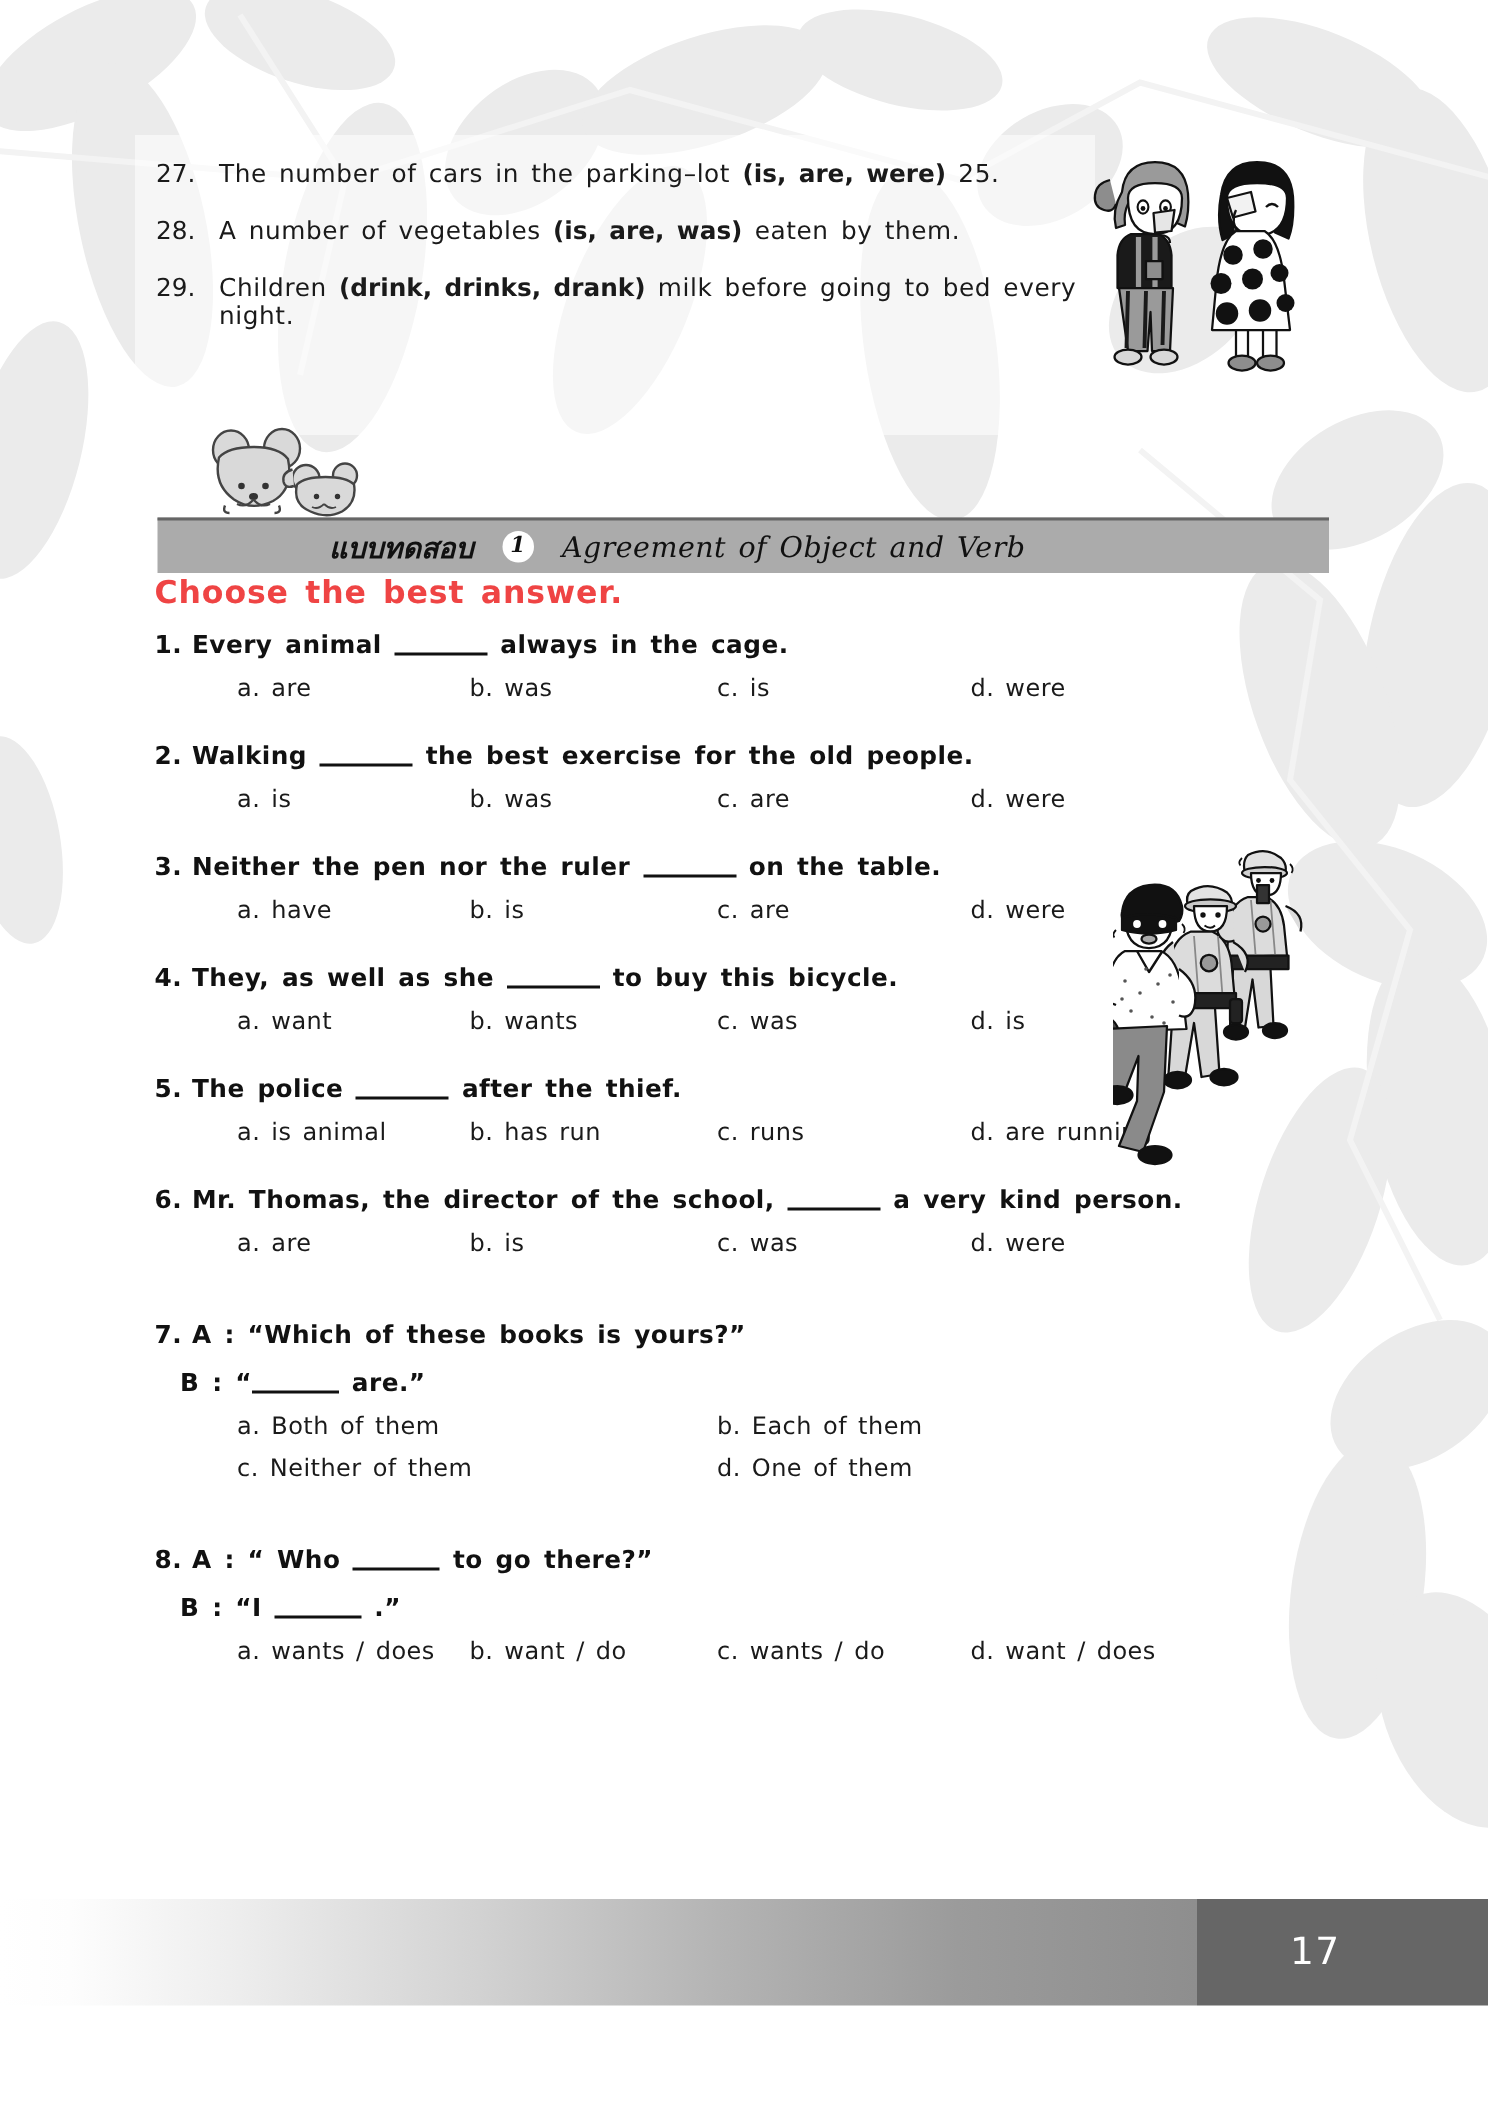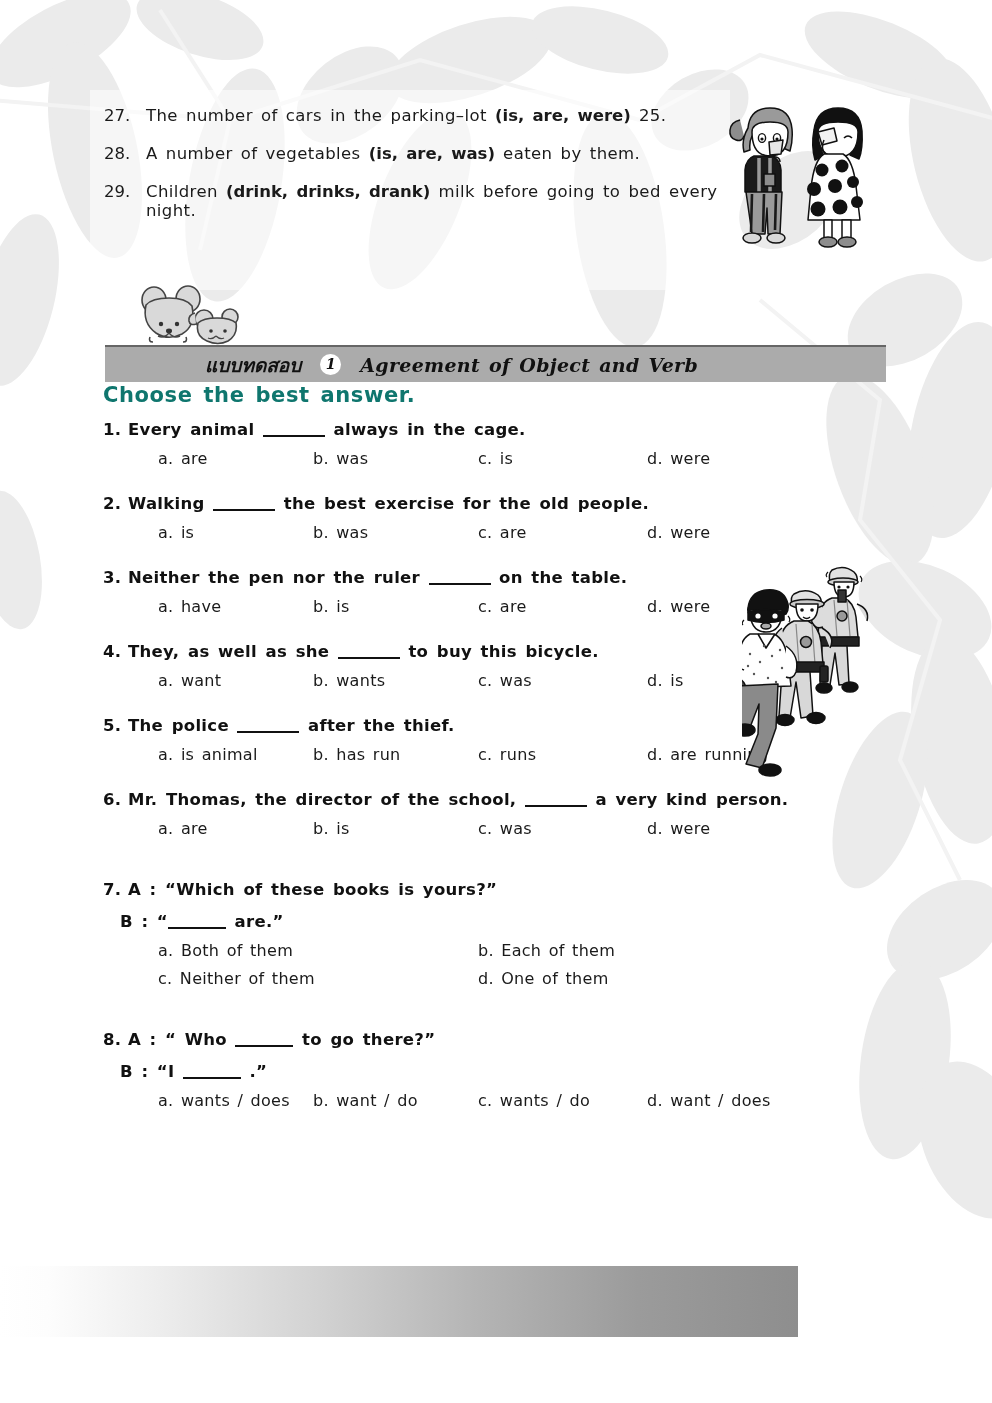--- a/index.html
+++ b/index.html
@@ -110,35 +110,35 @@
     font-weight: bold;
     font-size: 14.5px;
     display: flex;
     align-items: center;
     justify-content: center;
     line-height: 1;
   }
   .banner-en {
     font-family: "DejaVu Serif", "Liberation Serif", serif;
     font-style: italic;
-    font-weight: bold;
+    font-weight: normal;
     font-size: 19px;
     color: #111;
     letter-spacing: 0.3px;
     word-spacing: 2px;
   }
 
   
   .instruction {
     position: absolute;
     left: 103px;
     top: 383px;
     font-size: 21px;
     font-weight: bold;
-    color: #0f766e;
+    color: #ef4444;
     letter-spacing: 0.6px;
     word-spacing: 3px;
     font-family: "DejaVu Sans", "Liberation Sans", sans-serif;
   }
 
   
   .quiz {
     position: absolute;
     left: 103px;
     top: 420px;
@@ -599,14 +599,17 @@
       <path d="M-10 118 q4 -10 12 -6" fill="none" stroke="#111"></path>
 
       <path d="M-5 128 l-4 40 l16 4 l10 -26 l-1 30 l-12 30 l16 4 l14 -40 l2 -44 z" fill="#8a8a8a" stroke="#111"></path>
 
       <ellipse cx="3" cy="172" rx="10" ry="6" fill="#111" stroke="#111"></ellipse>
       <ellipse cx="28" cy="212" rx="11" ry="6" fill="#111" stroke="#111"></ellipse>
     </g>
   </svg>
 
   <div class="footer-bar"></div>
+  <div class="footer-page">
+    <span class="footer-page-num">17</span>
+  </div>
 
 </div>
 
 </body></html>

